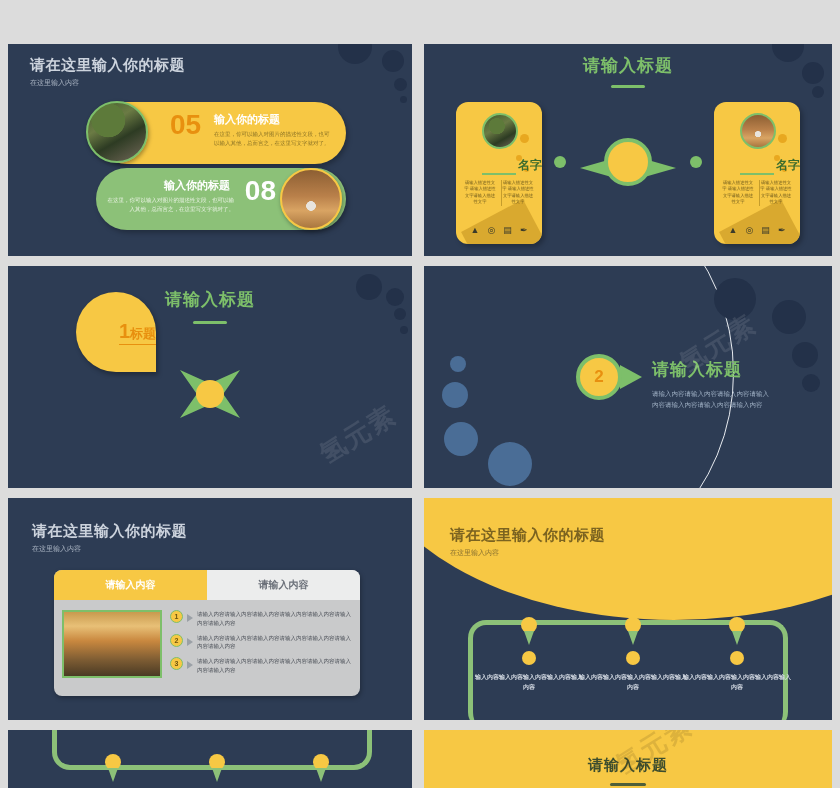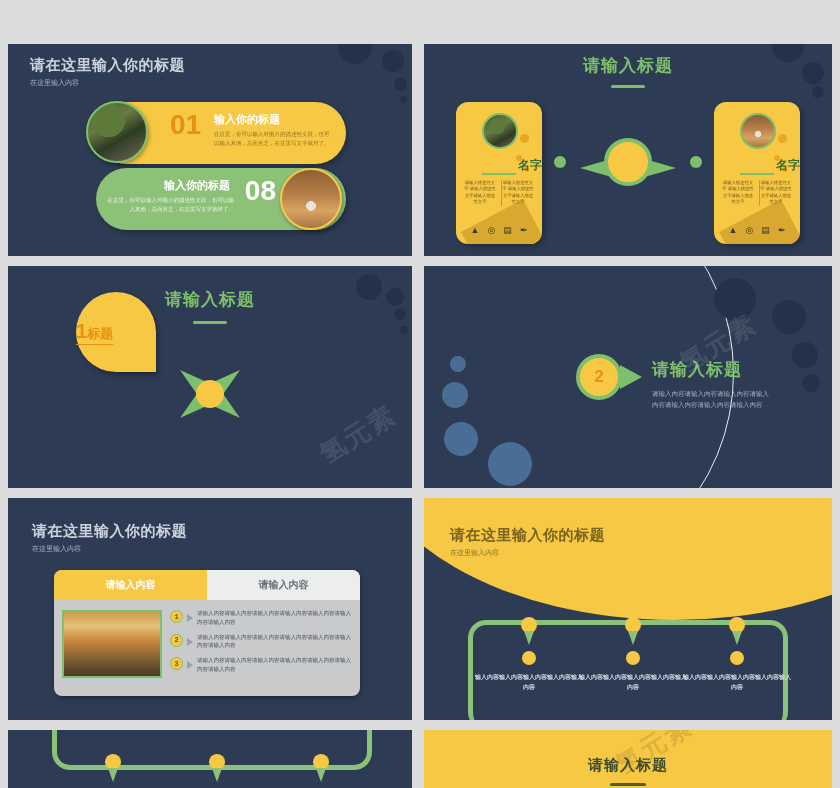--- a/index.html
+++ b/index.html
@@ -122,21 +122,21 @@
     position:absolute; top:112px; width:0; height:0;
     border-top:12px solid transparent; border-bottom:12px solid transparent;
   }
   .s-dot-g { position:absolute; width:12px; height:12px; border-radius:50%;
              background:#7dbf6a; top:112px; }
 
   
   .petal {
     position:absolute; width:80px; height:80px; background:#f7c844;
     box-shadow: 2px 3px 5px rgba(0,0,0,.3);
-    display:flex; align-items:center; justify-content:flex-start;
+    display:flex; align-items:center; justify-content:flex-end;
   }
   .p-tl { left:68px;  top:26px;  border-radius:50% 50% 0 50%; }
   .p-tr { left:246px; top:26px;  border-radius:50% 50% 50% 0; }
   .p-bl { left:68px;  top:128px; border-radius:50% 0 50% 50%; }
   .p-br { left:246px; top:128px; border-radius:0 50% 50% 50%; }
   .p-lbl { color:#e8900f; font-size:13px; font-weight:bold;
            border-bottom:1.5px solid #e8900f; padding-bottom:1px;
            white-space:nowrap; }
   .p-lbl .n { font-size:20px; }
   .star {
@@ -167,21 +167,20 @@
     border-left:22px solid #7dbf6a;
   }
   .s4-txt { position:absolute; left:228px; top:92px; }
   .s4-body { color:#9fb0c4; font-size:6.5px; line-height:1.7; margin-top:7px; }
 
   
   .tabwrap {
     position:absolute; left:46px; top:72px; width:306px; height:126px;
     border-radius:8px; background:#c9cacb; overflow:hidden;
     box-shadow:1px 2px 5px rgba(0,0,0,.3);
-    font-family:Liberation Mono, monospace;
   }
   .tabrow { display:flex; height:30px; }
   .tab { flex:1; display:flex; align-items:center; justify-content:center;
          font-size:10px; font-weight:bold; }
   .tab-on  { background:#f7c844; color:#ffffff; }
   .tab-off { background:#eceded; color:#6b7079; }
   .tabbody { display:flex; padding:10px 8px; gap:8px; }
   .thumb { width:100px; height:68px; border:2px solid #7dbf6a;
            background: linear-gradient(180deg,#c89a4e 0%, #e8c077 22%, #c9883f 45%, #7d5c33 75%, #4a3a24 100%); }
   .bullets { flex:1; display:flex; flex-direction:column; gap:6px; }
@@ -243,21 +242,21 @@
     <div class="dot" style="left:374px;top:6px;width:22px;height:22px;background:#233149;"></div>
     <div class="dot" style="left:386px;top:34px;width:13px;height:13px;background:#233149;"></div>
     <div class="dot" style="left:392px;top:52px;width:7px;height:7px;background:#233149;"></div>
 
     <div class="head">
       <div class="hd-main">请在这里输入你的标题</div>
       <div class="hd-sub">在这里输入内容</div>
     </div>
 
     <div class="pill pill-y">
-      <div style="position:absolute;left:74px;top:9px;" class="num-big n01">01</div>
+      <div style="position:absolute;left:74px;top:9px;" class="num-big n01">05</div>
       <div style="position:absolute;left:118px;top:10px;" class="card-t card-t-y">输入你的标题</div>
       <div style="position:absolute;left:118px;top:28px;width:120px;" class="card-b card-b-y">在这里，你可以输入对图片的描述性文段，也可以输入其他，总而言之，在这里写文字就对了。</div>
     </div>
     <div class="photo-circ ph1"></div>
 
     <div class="pill pill-g">
       <div style="position:absolute;right:70px;top:9px;" class="num-big n02">08</div>
       <div style="position:absolute;right:116px;top:10px;" class="card-t card-t-g">输入你的标题</div>
       <div style="position:absolute;right:112px;top:28px;width:128px;text-align:right;" class="card-b card-b-g">在这里，你可以输入对图片的描述性文段，也可以输入其他，总而言之，在这里写文字就对了。</div>
     </div>

